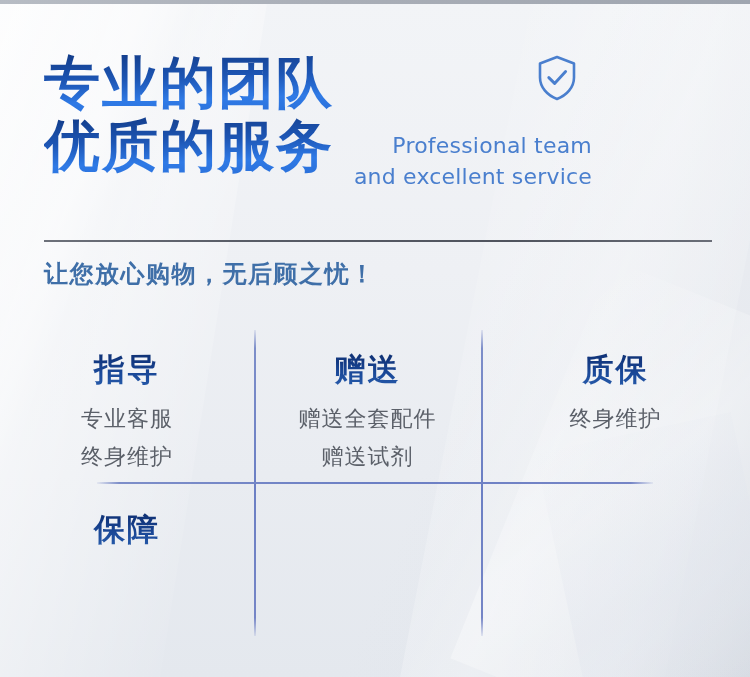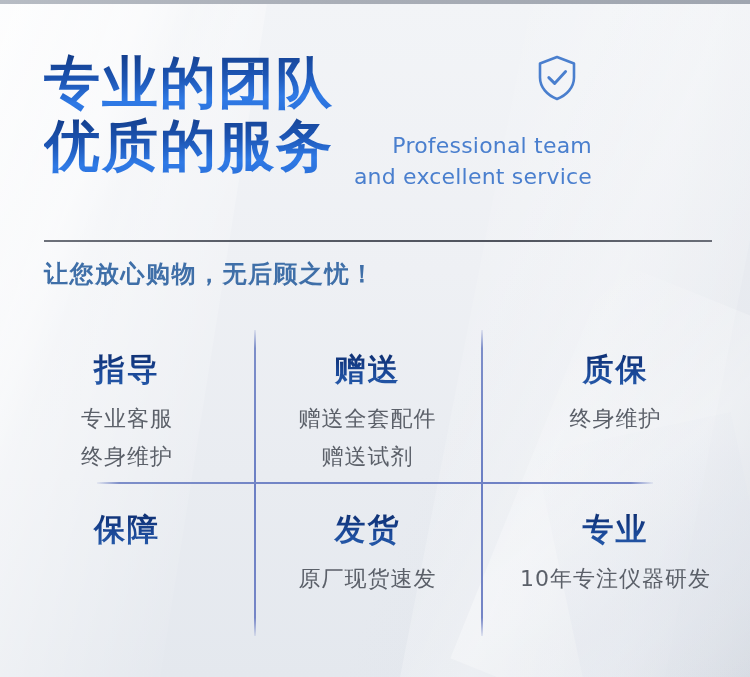--- a/index.html
+++ b/index.html
@@ -262,28 +262,16 @@
       <div class="cell-lines">
         <span>赠送全套配件</span>
         <span>赠送试剂</span>
       </div>
     </div>
 
     <div class="cell c0 r1">
       <div class="cell-title">保障</div>
     </div>
 
-    <div class="cell c1 r1">
-      <div class="cell-title">发货</div>
-      <div class="cell-lines">
-        <span>原厂现货速发</span>
-      </div>
-    </div>
-
-    <div class="cell c2 r1">
-      <div class="cell-title">专业</div>
-      <div class="cell-lines">
-        <span>10年专注仪器研发</span>
-      </div>
-    </div>
+
   </div>
 
 </div>
 
 </body></html>

